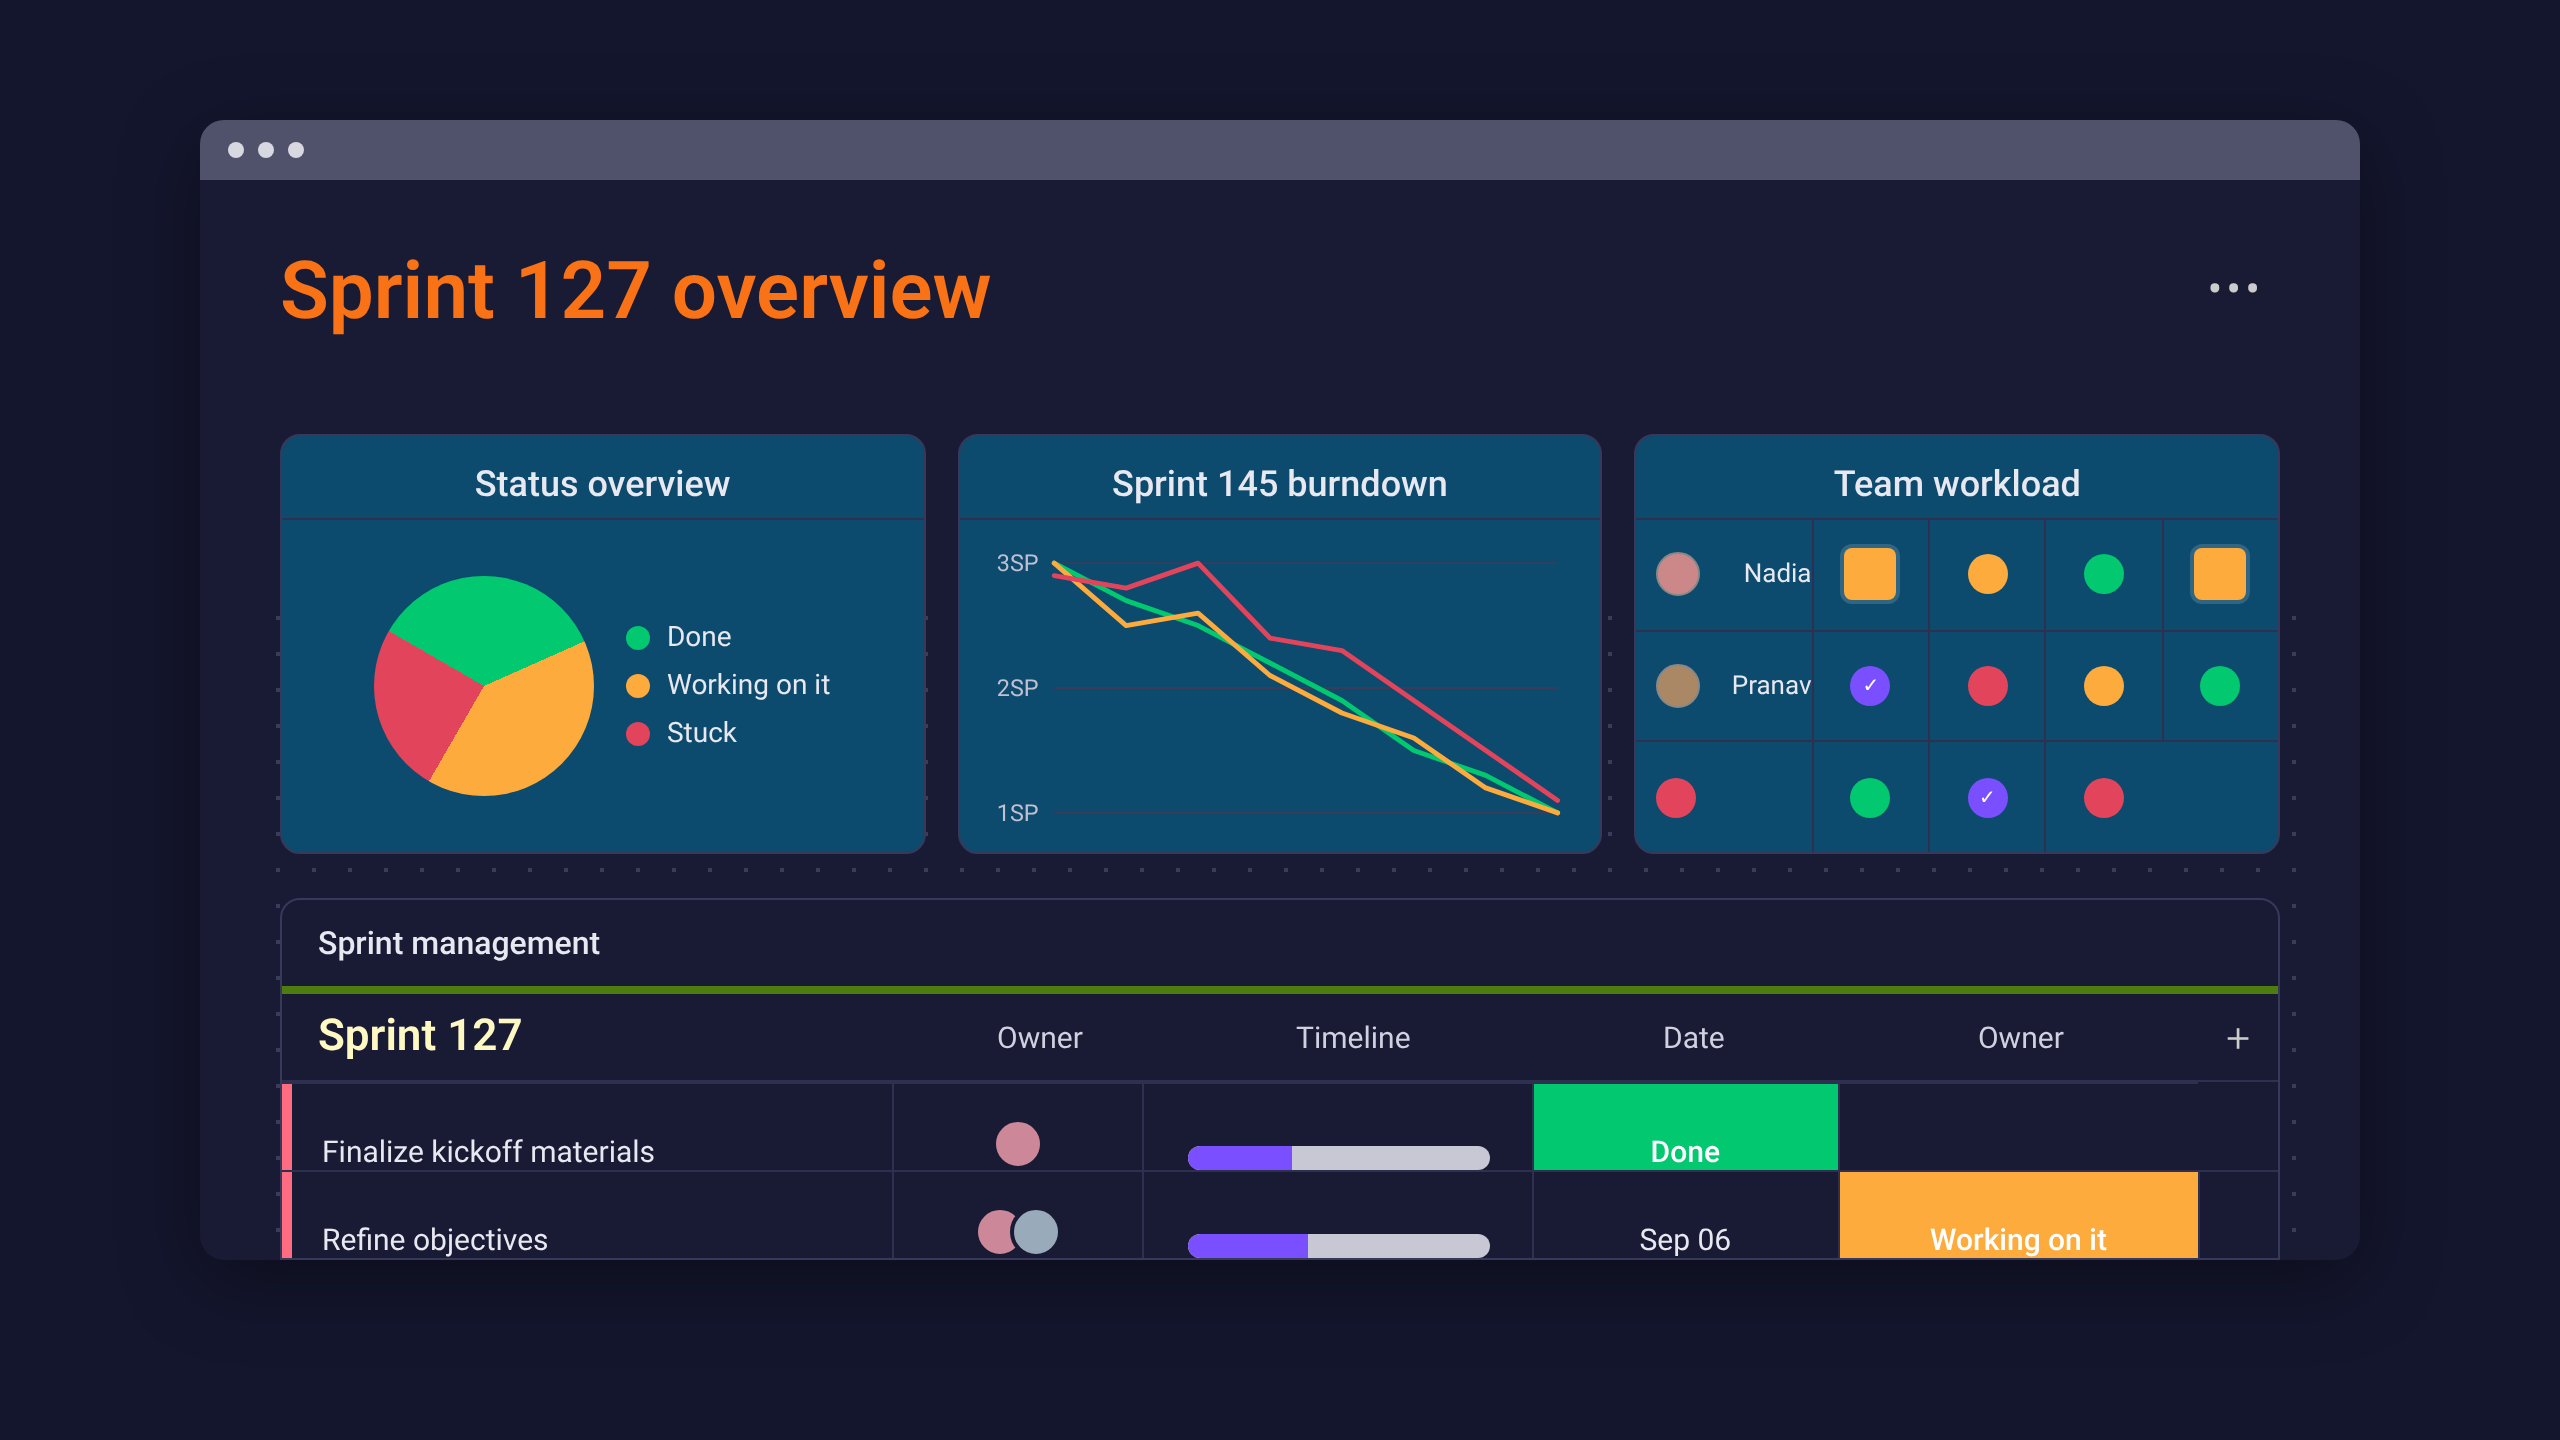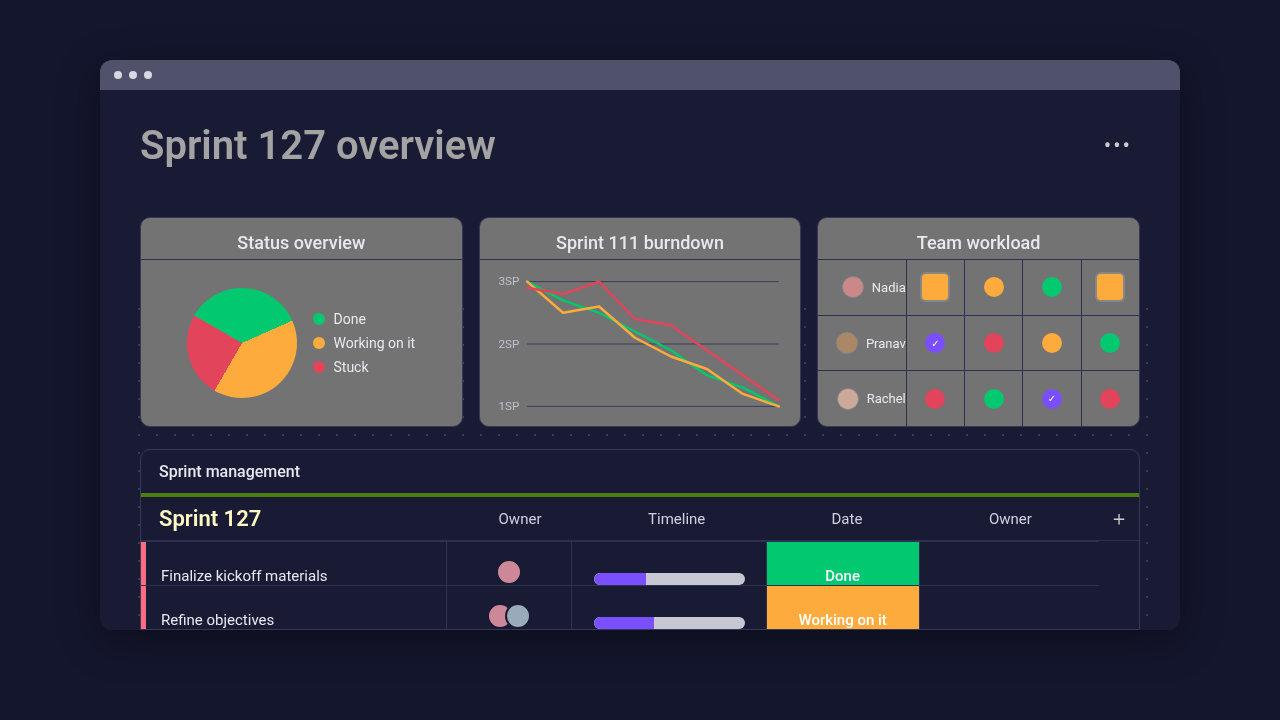--- a/index.html
+++ b/index.html
@@ -48,40 +48,40 @@
   }
   .header {
     display: flex;
     justify-content: space-between;
     align-items: center;
     margin-bottom: 48px;
   }
   .page-title {
     font-size: 40px;
     font-weight: 600;
-    color: #a3a3a3;
+    color: #f97316;
   }
   .more-btn {
     font-size: 22px;
     letter-spacing: 2px;
     color: #ccc;
     cursor: pointer;
     padding: 4px 8px;
   }
   .cards {
     display: grid;
     grid-template-columns: repeat(3, 1fr);
     gap: 16px;
     position: relative;
     z-index: 1;
   }
   .card {
     border: 1px solid #37395a;
     border-radius: 10px;
-    background: #737373;
+    background: #0c4a6e;
     height: 210px;
     display: flex;
     flex-direction: column;
     overflow: hidden;
   }
   .card-title {
     text-align: center;
     font-size: 18px;
     font-weight: 500;
     padding: 14px 0 6px;
@@ -112,21 +112,21 @@
   .burndown-svg { width: 100%; height: 100%; }
   .y-tick { font-size: 12px; fill: #c0c0d0; }
   .axis-line { stroke: #3a3c5a; stroke-width: 1; }
   .series { fill: none; stroke-width: 2.5; stroke-linejoin: round; stroke-linecap: round; }
 
   
   .workload-table { width: 100%; height: 100%; display: flex; flex-direction: column; }
   .wk-row { flex: 1; display: grid; grid-template-columns: 1.5fr repeat(4, 1fr); border-top: 1px solid #2e3050; }
   .wk-row:first-child { border-top: none; }
   .wk-cell { display: flex; align-items: center; justify-content: center; border-left: 1px solid #2e3050; }
-  .wk-cell:first-child { border-left: none; justify-content: flex-end; padding-left: 10px; gap: 8px; font-size: 13px; }
+  .wk-cell:first-child { border-left: none; justify-content: space-between; padding-left: 10px; gap: 8px; font-size: 13px; }
   .wk-avatar { width: 22px; height: 22px; border-radius: 50%; background: #555; border: 1px solid #888; }
   .wk-dot { width: 20px; height: 20px; border-radius: 50%; display: flex; align-items: center; justify-content: center; }
   .wk-dot.highlight { box-shadow: 0 0 0 2px rgba(255,255,255,0.15); border-radius: 4px; padding: 3px; width: 26px; height: 26px; }
   .wk-check { color: #fff; font-size: 10px; }
 
   
   .sm-panel {
     margin-top: 22px;
     border: 1px solid #37395a;
     border-radius: 10px 10px 0 0;
@@ -206,21 +206,21 @@
               </div>
               <div class="legend-item">
                 <div class="legend-dot" style="background: rgb(226, 68, 92);"></div>
                 <span>Stuck</span>
               </div>
             </div>
         </div>
       </div>
 
       <div class="card">
-        <div class="card-title">Sprint 111 burndown</div>
+        <div class="card-title">Sprint 145 burndown</div>
         <div class="card-body burndown-body">
           <svg class="burndown-svg" id="burndown-svg" viewBox="0 0 300 140">
               <line x1="36" x2="294" y1="6" y2="6" class="axis-line"></line>
               <text x="28" y="10" text-anchor="end" class="y-tick">3SP</text>
               <line x1="36" x2="294" y1="70" y2="70" class="axis-line"></line>
               <text x="28" y="74" text-anchor="end" class="y-tick">2SP</text>
               <line x1="36" x2="294" y1="134" y2="134" class="axis-line"></line>
               <text x="28" y="138" text-anchor="end" class="y-tick">1SP</text>
               <polyline points="36,6 72.85714285714286,25.19999999999999 109.71428571428571,38 146.57142857142856,57.19999999999999 183.42857142857142,76.4 220.28571428571428,102 257.1428571428571,114.8 294,134" class="series" stroke="#02c86f"></polyline>
               <polyline points="36,6 72.85714285714286,38 109.71428571428571,31.599999999999994 146.57142857142856,63.599999999999994 183.42857142857142,82.8 220.28571428571428,95.6 257.1428571428571,121.2 294,134" class="series" stroke="#fdab3d"></polyline>
@@ -265,24 +265,20 @@
                   <div class="wk-dot" style="background: rgb(226, 68, 92);"></div>
                 </div>
                 <div class="wk-cell">
                   <div class="wk-dot" style="background: rgb(253, 171, 61);"></div>
                 </div>
                 <div class="wk-cell">
                   <div class="wk-dot" style="background: rgb(2, 200, 111);"></div>
                 </div>
               </div>
               <div class="wk-row">
-                <div class="wk-cell">
-                  <div class="wk-avatar" style="background: rgb(204, 170, 153);"></div>
-                  <span>Rachel</span>
-                </div>
                 <div class="wk-cell">
                   <div class="wk-dot" style="background: rgb(226, 68, 92);"></div>
                 </div>
                 <div class="wk-cell">
                   <div class="wk-dot" style="background: rgb(2, 200, 111);"></div>
                 </div>
                 <div class="wk-cell">
                   <div class="wk-dot" style="background: rgb(122, 79, 255);">
                     <span class="wk-check">✓</span>
                   </div>
@@ -332,20 +328,23 @@
             </div>
             <div class="owner-cell">
               <div class="owner-av" style="background: rgb(204, 136, 153);"></div>
               <div class="owner-av" style="background: rgb(153, 170, 187);"></div>
             </div>
             <div>
               <div class="timeline-bar">
                 <div class="timeline-fill" style="width: 40%; background: rgb(122, 79, 255);"></div>
               </div>
             </div>
+            <div class="date-cell">
+              <span>Sep 06</span>
+            </div>
             <div class="status-cell" style="background: rgb(253, 171, 61);">
               <span>Working on it</span>
             </div>
             <div></div>
           </div>
         </div>
     </div>
 
   </div>
 </div>

